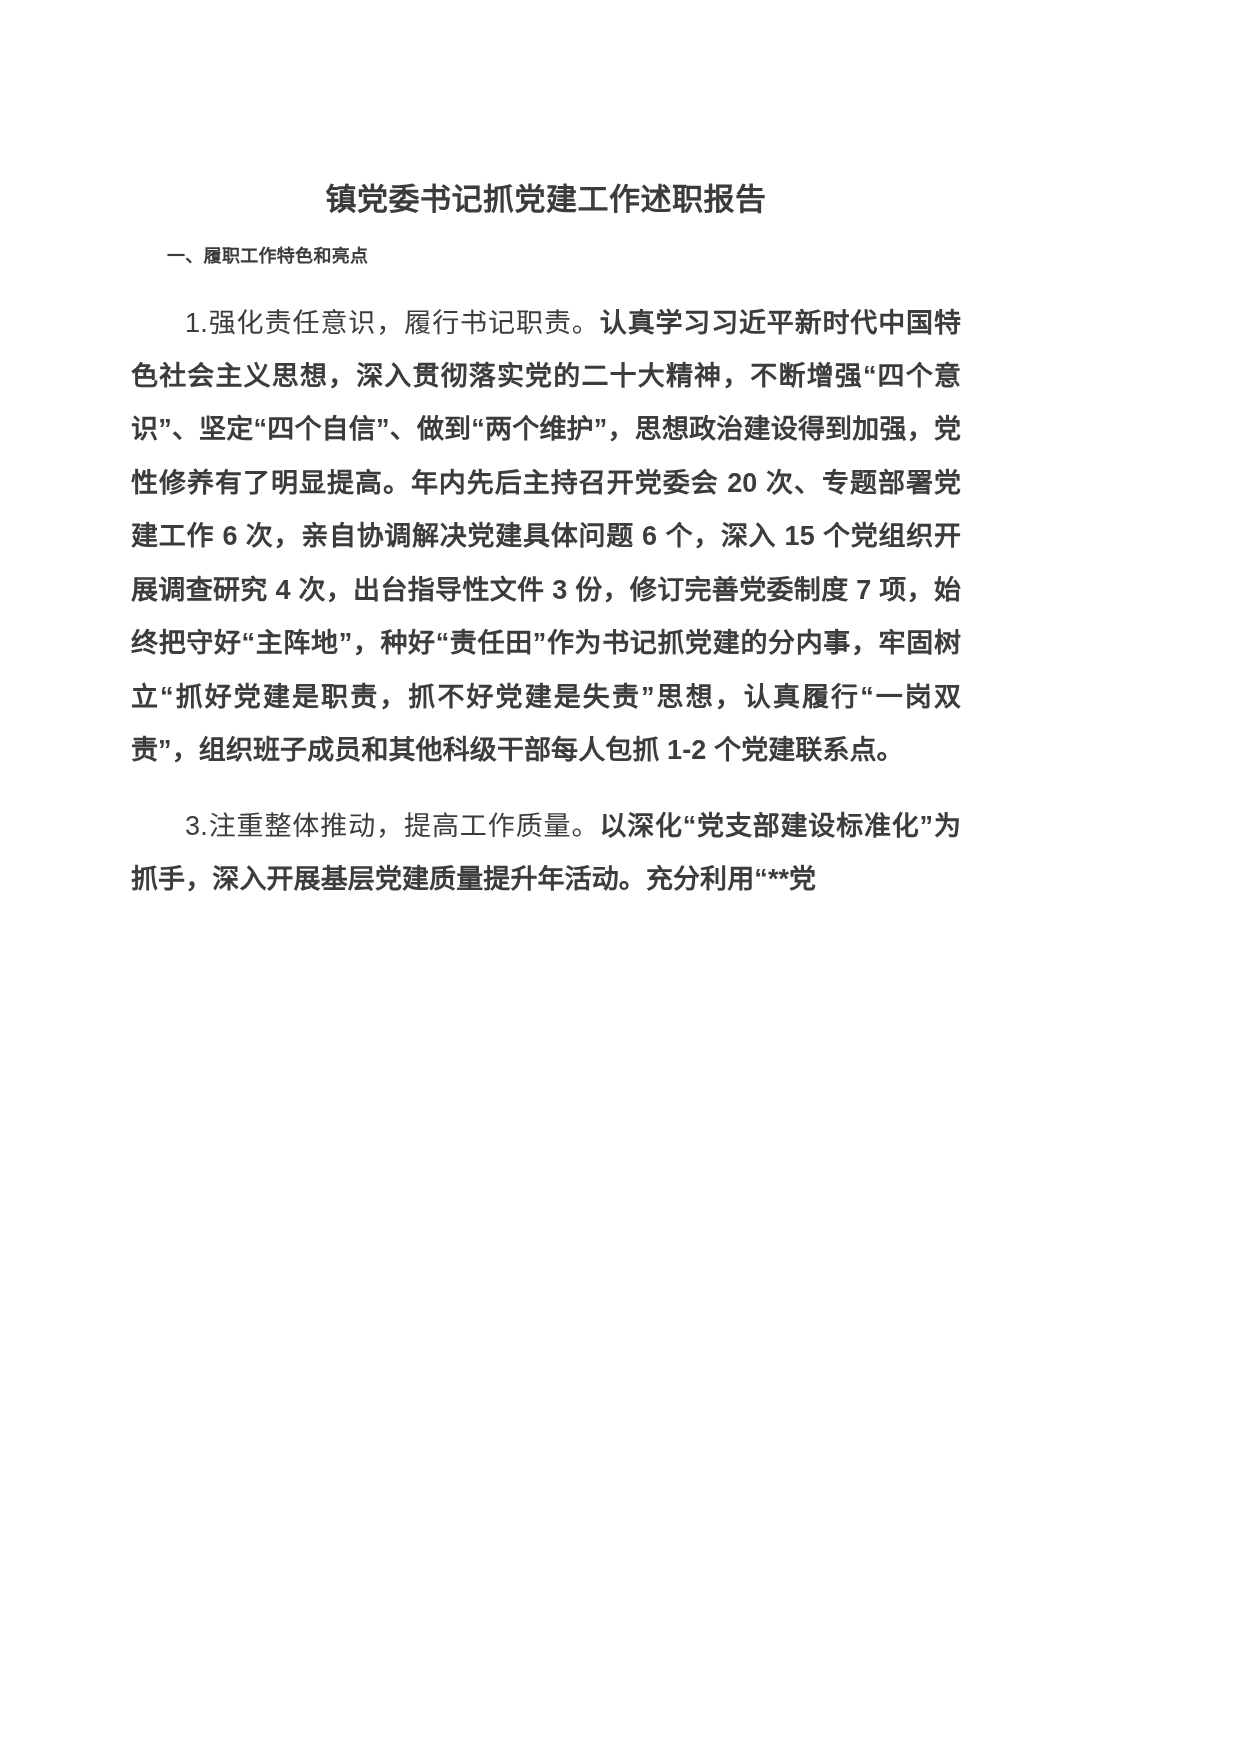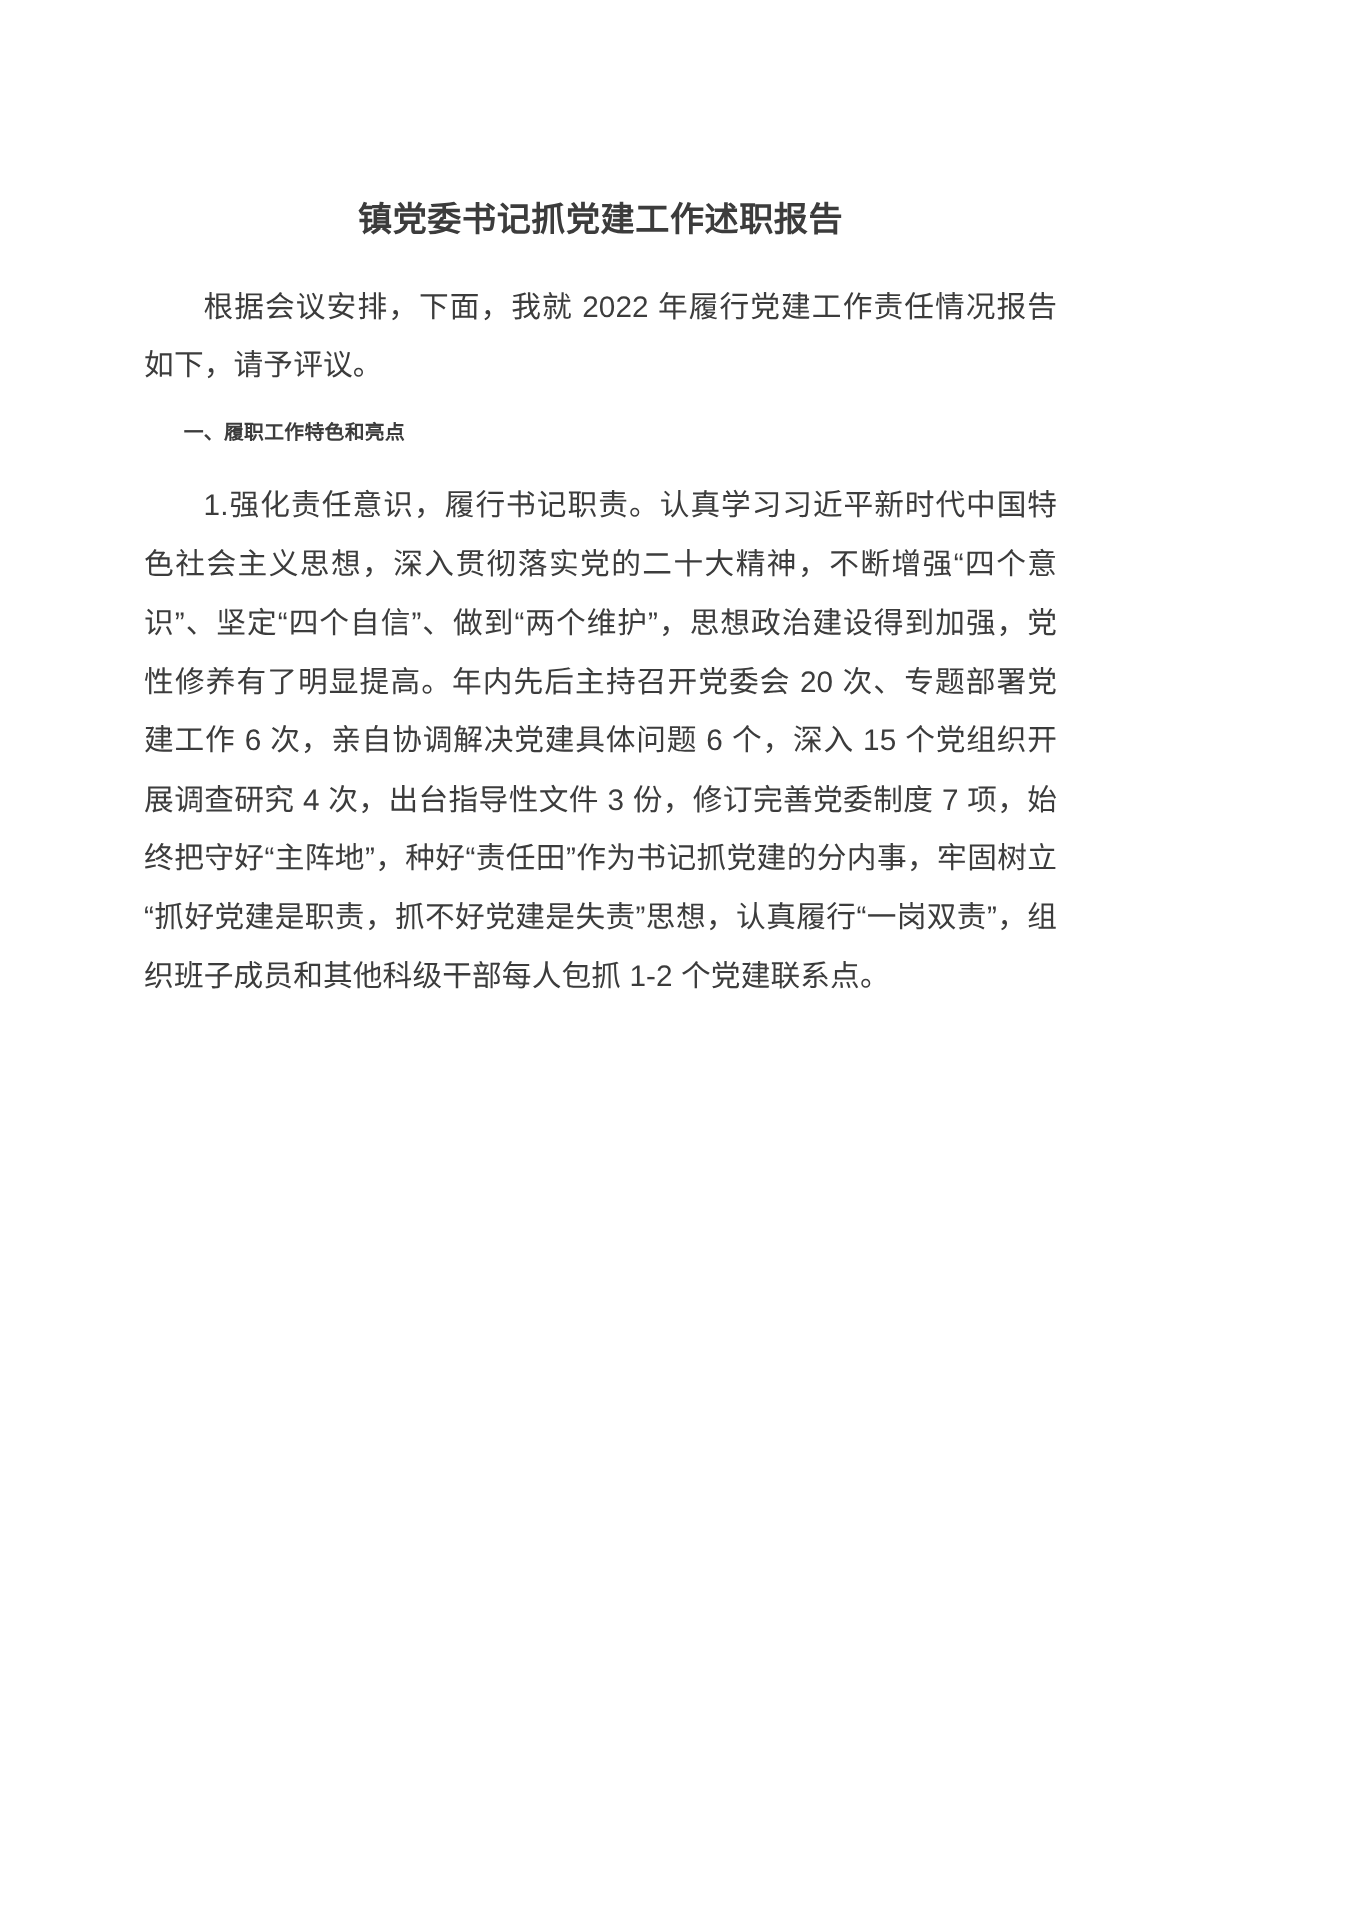--- a/index.html
+++ b/index.html
@@ -59,33 +59,33 @@
     line-height: 1.98;
     text-indent: 2em;
     color: #3c3c3c;
     letter-spacing: 0.3px;
   }
   .lead {
     font-weight: normal;
     letter-spacing: 0.2px;
   }
   .body-run {
-    font-weight: normal;
+    font-weight: bold;
   }
 </style>
 </head>
 <body>
 
 <div class="page">
   <div class="content">
 
     <h1 class="doc-title">镇党委书记抓党建工作述职报告</h1>
 
-    <p class="para first-para">根据会议安排，下面，我就 2022 年履行党建工作责任情况报告如下，请予评议。</p>
 
     <h2 class="section-heading">一、履职工作特色和亮点</h2>
 
     <p class="para"><span class="lead">1.强化责任意识，履行书记职责。</span><span class="body-run">认真学习习近平新时代中国特色社会主义思想，深入贯彻落实党的二十大精神，不断增强“四个意识”、坚定“四个自信”、做到“两个维护”，思想政治建设得到加强，党性修养有了明显提高。年内先后主持召开党委会 20 次、专题部署党建工作 6 次，亲自协调解决党建具体问题 6 个，深入 15 个党组织开展调查研究 4 次，出台指导性文件 3 份，修订完善党委制度 7 项，始终把守好“主阵地”，种好“责任田”作为书记抓党建的分内事，牢固树立“抓好党建是职责，抓不好党建是失责”思想，认真履行“一岗双责”，组织班子成员和其他科级干部每人包抓 1-2 个党建联系点。</span></p>
 
 
+    <p class="para"><span class="lead">3.注重整体推动，提高工作质量。</span><span class="body-run">以深化“党支部建设标准化”为抓手，深入开展基层党建质量提升年活动。充分利用“**党</span></p>
 
   </div>
 </div>
 
 </body></html>

